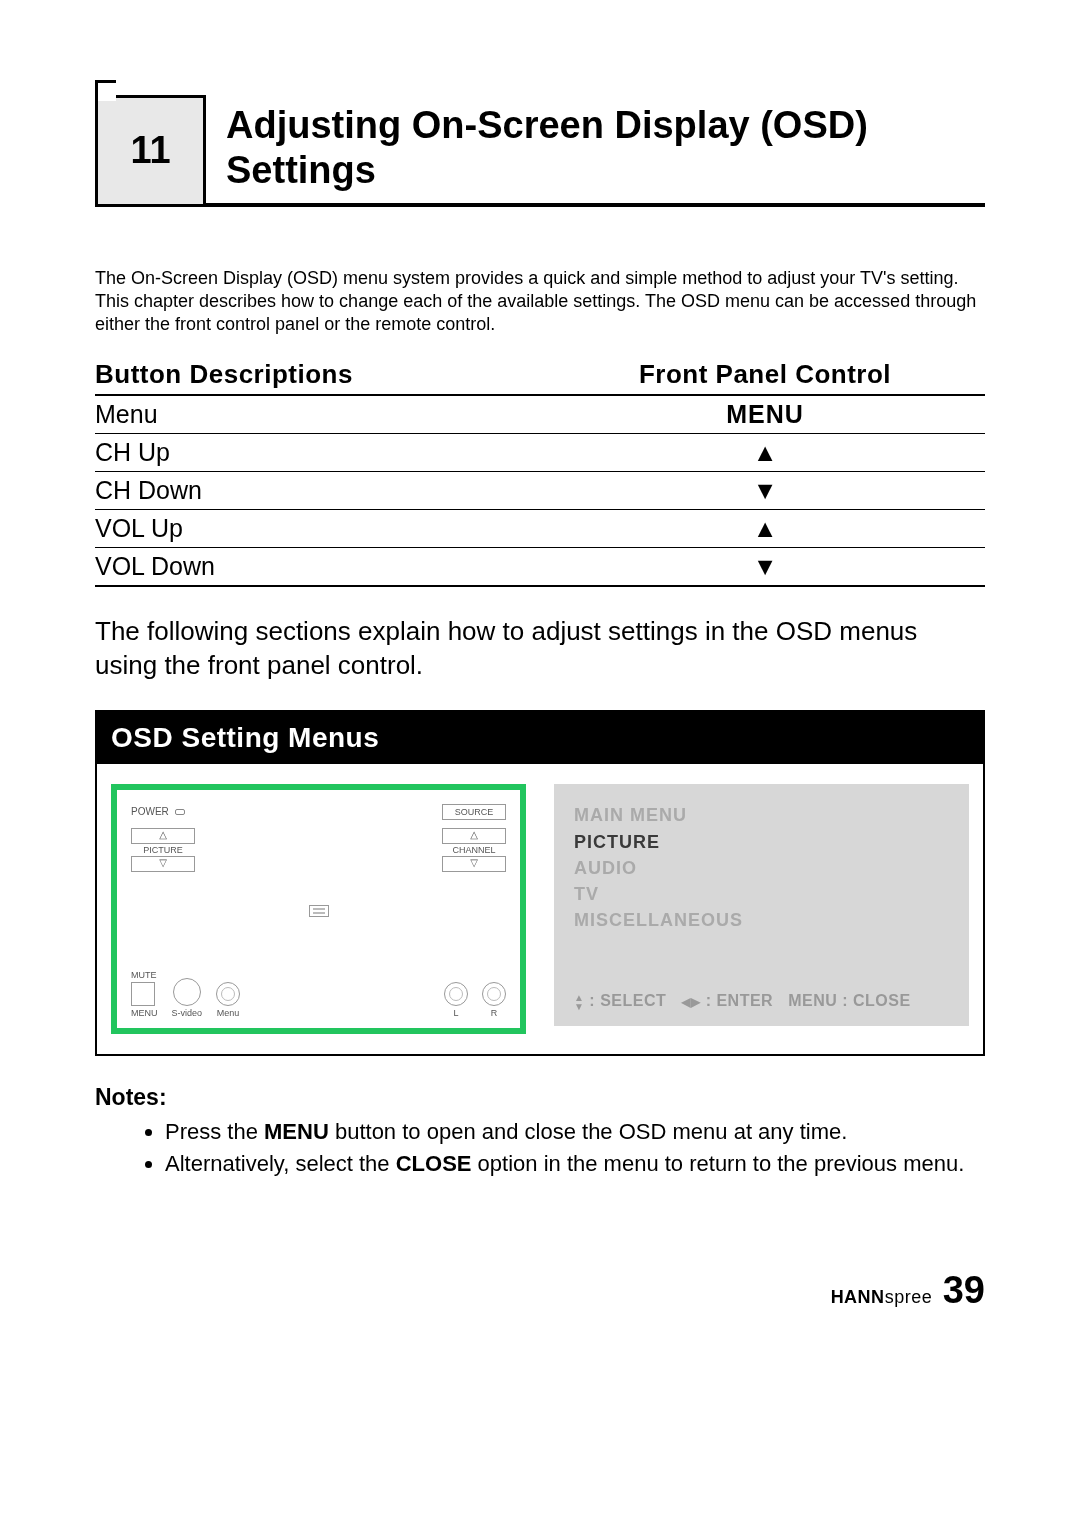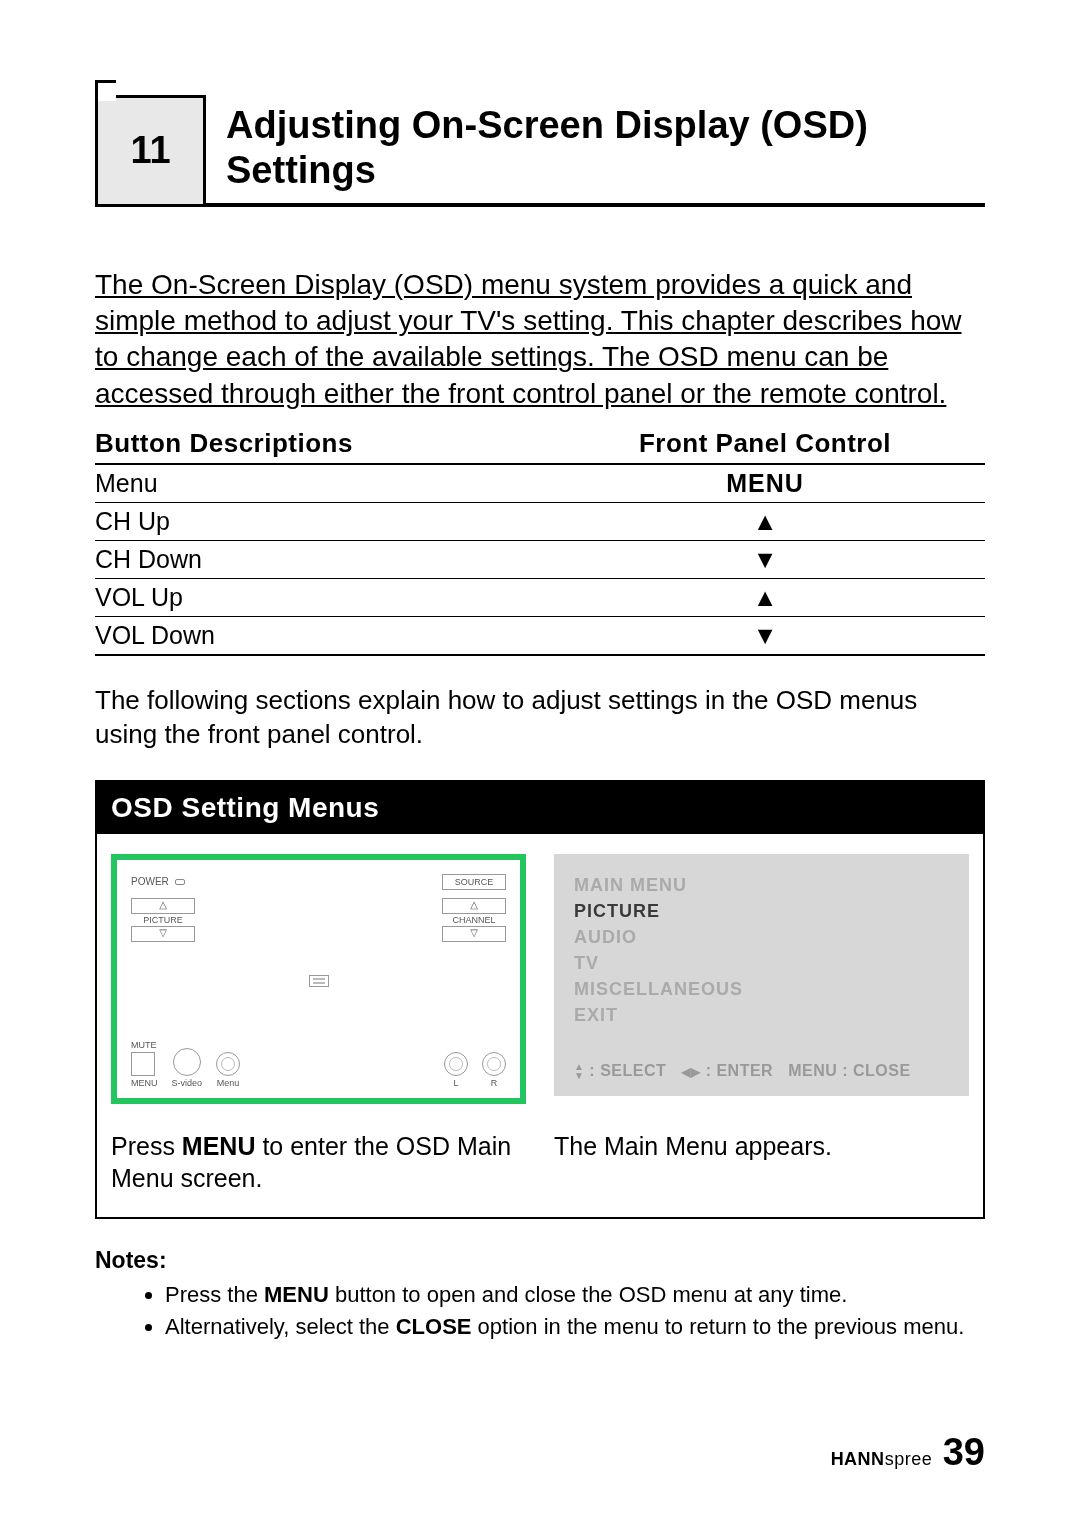--- a/index.html
+++ b/index.html
@@ -44,24 +44,23 @@
       background: #fff;
     }
     .chapter-title {
       font-size: 38px;
       font-weight: 900;
       line-height: 1.18;
       padding: 8px 0 10px 0;
       flex: 1;
     }
     .intro {
-      font-size: 28px;
+      font-size: 18px;
       line-height: 1.3;
-      margin-bottom: 12px;
-      text-decoration: underline;
+      margin-bottom: 18px;
     }
     table.button-table {
       width: 100%;
       border-collapse: collapse;
       margin-bottom: 28px;
     }
     table.button-table th {
       text-align: left;
       font-weight: bold;
       font-size: 26px;
@@ -406,38 +405,31 @@
           </div>
         </div>
       </div>
       <div class="osd-cell">
         <div class="osd-screen">
           <div>MAIN MENU</div>
           <div class="active">PICTURE</div>
           <div>AUDIO</div>
           <div>TV</div>
           <div>MISCELLANEOUS</div>
-          <div>EXIT</div>
           <div class="osd-hints">
             <span><span class="updown-arrows">
                   <span>▲</span>
                   <span>▼</span>
                 </span> <span>: SELECT</span></span>
             <span><span class="lr-arrows">◀▶</span> <span>: ENTER</span></span>
             <span>MENU : CLOSE</span>
           </div>
         </div>
       </div>
     </div>
-    <div class="caption-row">
-      <div class="caption-cell">
-        <span>Press </span><b>MENU</b><span> to enter the OSD Main Menu screen.</span>
-      </div>
-      <div class="caption-cell">The Main Menu appears.</div>
-    </div>
   </div>
 
   <div class="notes">
     <div class="notes-title">Notes:</div>
     <ul>
       <li>
         <span>Press the </span><b>MENU</b><span> button to open and close the OSD menu at any time.</span>
       </li>
       <li>
         <span>Alternatively, select the </span><b>CLOSE</b><span> option in the menu to return to the previous menu.</span>

